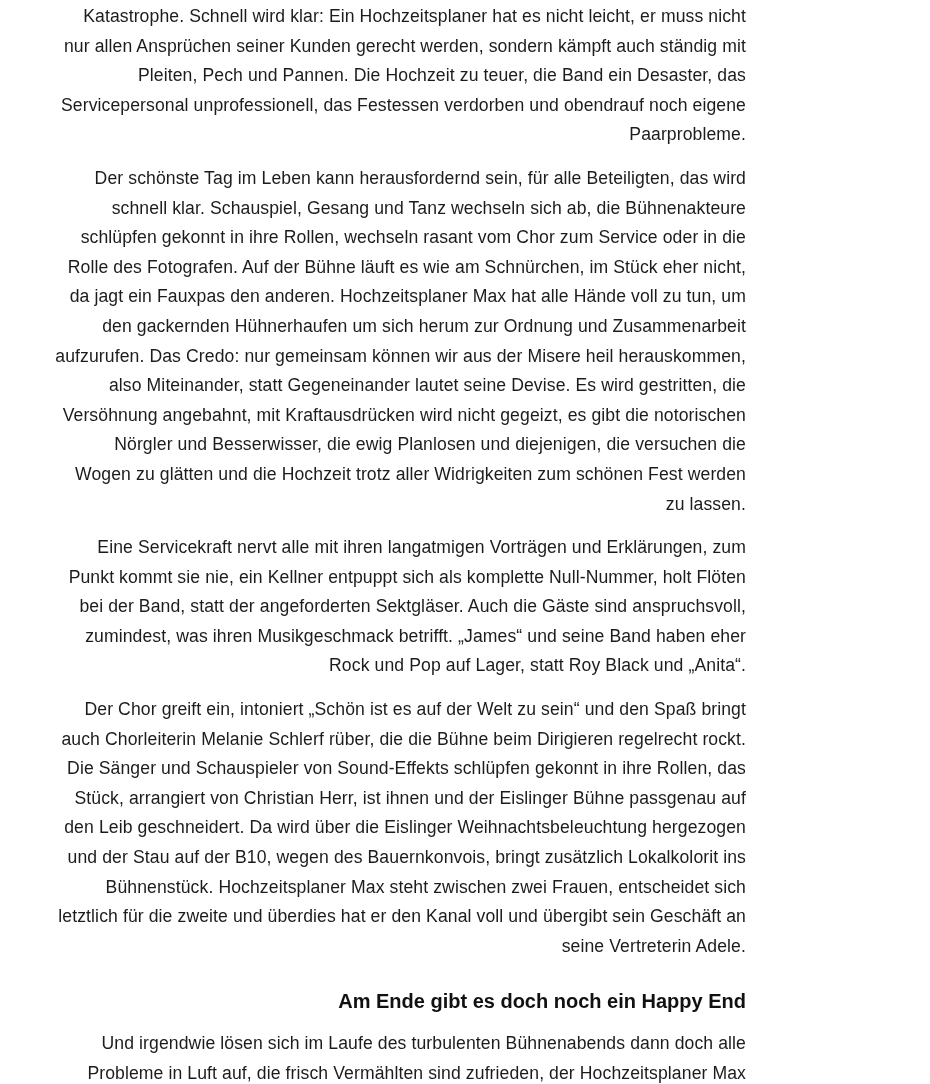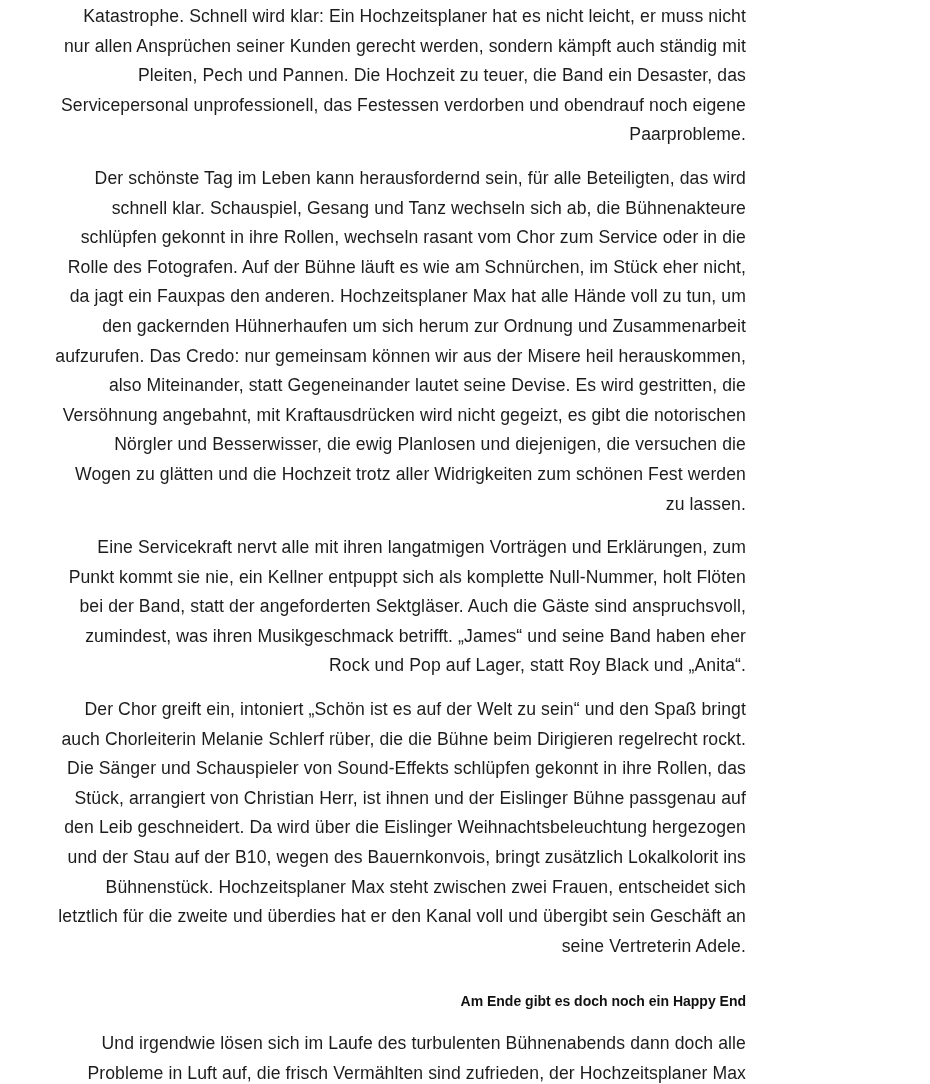--- a/index.html
+++ b/index.html
@@ -22,21 +22,21 @@
   }
   .article p {
     margin: 0 0 14px 0;
     font-size: 17.6px;
     line-height: 29.6px;
     font-weight: 400;
     letter-spacing: 0.1px;
   }
   .article h2 {
     margin: 26px 0 13px 8px;
-    font-size: 14px;
+    font-size: 20px;
     line-height: 29px;
     font-weight: 700;
     color: #111111;
   }
   .closing {
     margin-bottom: 0 !important;
   }
   .author-sig {
     font-style: italic;
     font-weight: 700;

